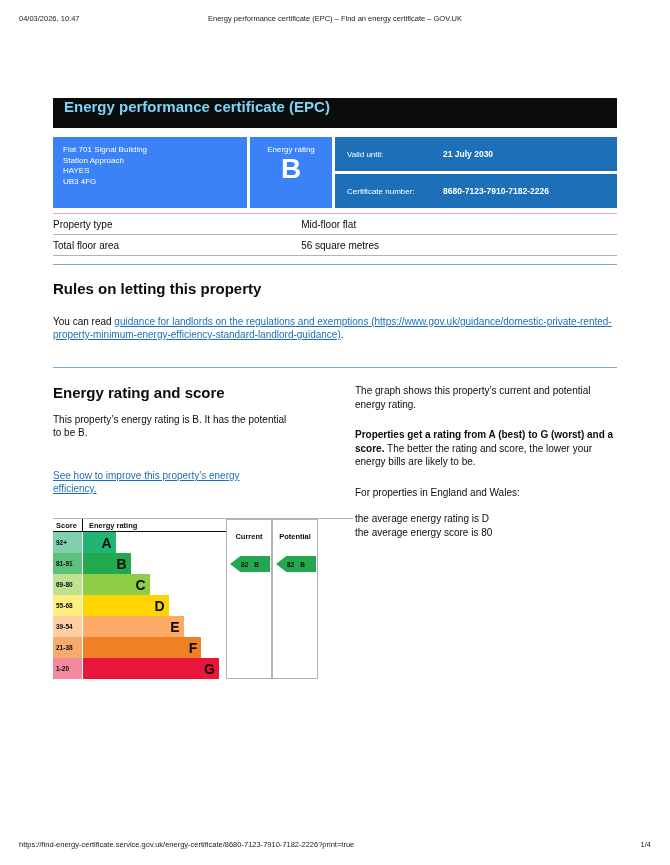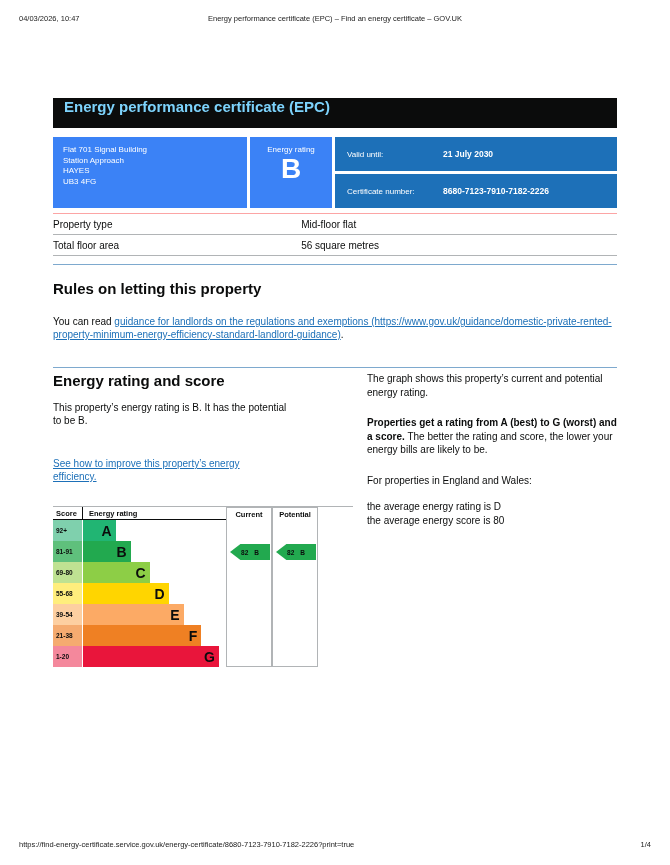--- a/index.html
+++ b/index.html
@@ -45,21 +45,21 @@
   .hr1 { margin-top:8px; }
   .hr2 { margin-top:26px; }
 
   h2.section-heading { font-size:15px; line-height:17px; font-weight:bold; }
   .rules h2 { margin-top:15px; }
   p.body-text { font-size:10px; line-height:13px; }
   .rules .p1 { margin-top:11px; }
   .rules .p2 { margin-top:18px; width:564px; }
   a.gov-link { color:#1d70b8; text-decoration:underline; }
 
-  .two-col { display:flex; margin-top:4px; width:564px;gap:12px; }
+  .two-col { display:flex; margin-top:16px; width:564px; }
   .col-left { width:302px; flex:none; }
   .col-left p.body-text { width:235px; }
   .col-left .p-rating { margin-top:12px; }
   .col-left .improve { display:inline-block; margin-top:30px; font-size:10px; line-height:13px; width:220px; }
   .col-right { flex:1; font-size:10px; line-height:13.5px; }
   .col-right .rp2 { margin-top:17px; }
   .col-right .rp3 { margin-top:17px; }
   .col-right .rp4 { margin-top:13px; }
 
   
@@ -83,21 +83,21 @@
     height:21px; display:flex; align-items:center; justify-content:flex-end;
     padding-right:4px; font-size:14px; font-weight:bold; color:#0b0c0c;
   }
   .epc-col {
     position:absolute; top:0; bottom:0; width:46px;
     border:1px solid #b1b4b6; background:transparent;
   }
   .epc-col-current { left:173px; }
   .epc-col-potential { left:219px; }
   .epc-col .col-head {
-    font-size:7.5px; font-weight:bold; text-align:center; padding-top:2px; height:13px;
+    font-size:7.5px; font-weight:bold; text-align:center; padding-top:12px; height:13px;
   }
   .epc-arrow {
     position:absolute; width:40px; height:16px; top:36px; left:3px;
     clip-path:polygon(26% 0, 100% 0, 100% 100%, 26% 100%, 0 50%);
     display:flex; align-items:center; justify-content:center; gap:6px;
     font-size:6.5px; font-weight:bold; color:#0b0c0c;
   }
 </style>
 </head>
 <body>

